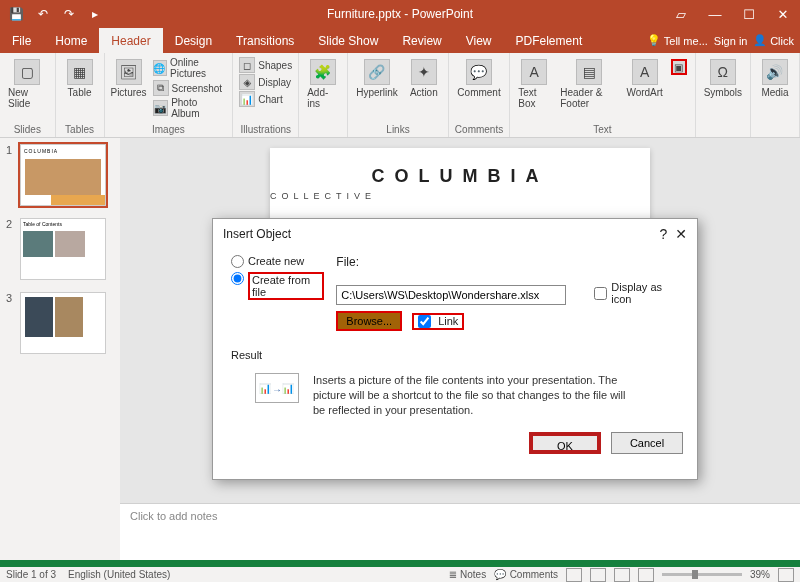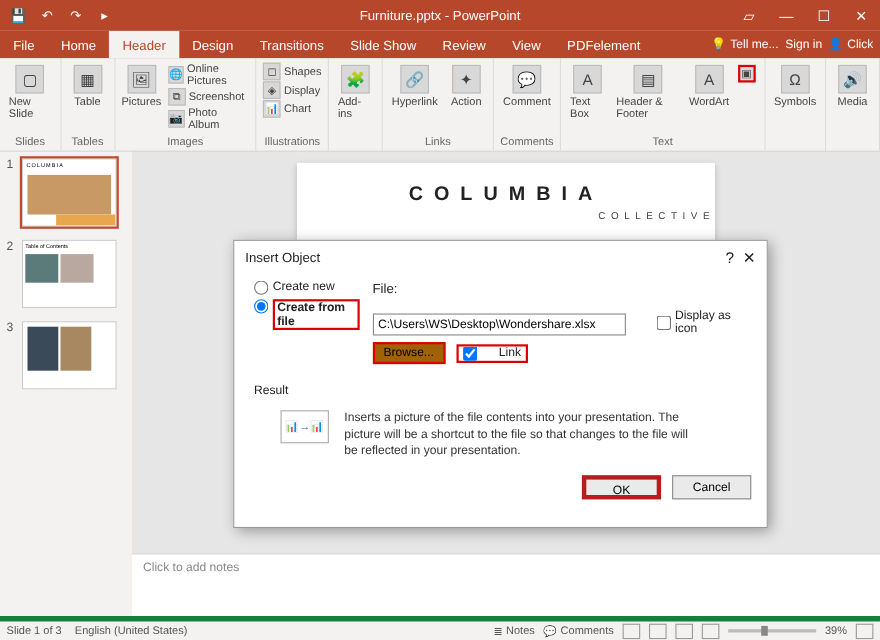--- a/index.html
+++ b/index.html
@@ -34,48 +34,48 @@
 
 .thumbnails { position: absolute; left: 0; top: 0; width: 120px; bottom: 0; background: #f3f2f1; overflow-y: auto; padding-top: 6px; }
 .thumb-item { display: flex; gap: 4px; margin-bottom: 12px; padding-left: 6px; }
 .thumb-num { font-size: 11px; color: #555; width: 10px; }
 .thumb-slide { width: 86px; height: 62px; background: #fff; border: 1px solid #ccc; font-size: 5px; overflow: hidden; }
 .thumb-slide.active { outline: 2px solid #c44a2c; }
 
 .slide-area { position: absolute; left: 120px; right: 0; top: 0; bottom: 40px; display: flex; align-items: flex-start; justify-content: center; padding-top: 10px; }
 .slide { width: 380px; height: 290px; background: #fff; box-shadow: 0 2px 6px rgba(0,0,0,0.2); position: relative; overflow: hidden; }
 .slide-title { text-align: center; font-size: 18px; letter-spacing: 10px; font-weight: 700; margin-top: 18px; color: #222; }
-.slide-sub { text-align: right; font-size: 9px; letter-spacing: 5px; color: #444; margin-top: 4px; }
+.slide-sub { text-align: left; font-size: 9px; letter-spacing: 5px; color: #444; margin-top: 4px; }
 .slide-img { position: absolute; bottom: 0; left: 20px; right: 20px; height: 180px; background: #bb8e62; }
 .slide-band { position: absolute; bottom: 0; right: 40px; width: 160px; height: 26px; background: #e8a74f; }
 
 .notes { position: absolute; left: 120px; right: 0; bottom: 0; height: 57px; background: #fff; border-top: 1px solid #d0d0d0; padding: 6px 10px; color: #888; font-size: 11px; }
 
-.statusbar { position: absolute; left: 0; right: 0; bottom: 0; height: 22px; background: #f3f2f1; border-top: 5px solid #15803d; display: flex; align-items: center; font-size: 10px; color: #555; padding: 0 6px; gap: 12px; }
+.statusbar { position: absolute; left: 0; right: 0; bottom: 0; height: 22px; background: #f3f2f1; border-top: 7px solid #15803d; display: flex; align-items: center; font-size: 10px; color: #555; padding: 0 6px; gap: 12px; }
 .sb-right { margin-left: auto; display: flex; align-items: center; gap: 8px; }
 .sb-icon { width: 16px; height: 14px; border: 1px solid #999; }
 .zoom-slider { width: 80px; height: 3px; background: #bbb; position: relative; }
 .zoom-slider::after { content:""; position:absolute; left: 38%; top:-3px; width:6px; height:9px; background:#888; }
 
 
 .overlay-dialog { position: absolute; left: 212px; top: 218px; width: 486px; height: 262px; background: #fff; border: 1px solid #999; box-shadow: 3px 3px 12px rgba(0,0,0,0.35); font-size: 11px; color: #222; }
 .dlg-title { height: 30px; display: flex; align-items: center; padding: 0 10px; font-size: 12px; }
 .dlg-title-ctrls { margin-left: auto; display: flex; gap: 8px; font-size: 14px; }
 .dlg-body { padding: 6px 18px 8px; }
 .dlg-row { display: flex; gap: 12px; }
 .radios { display: flex; flex-direction: column; gap: 4px; font-size: 11px; }
 .radio { display: flex; align-items: flex-start; gap: 4px; }
 .radio input { margin: 0; }
-.red-box { border: 2px solid #d00; padding: 0 2px; font-weight: bold; }
+.red-box { border: 2px solid #d00; padding: 0 2px; }
 .file-col { flex: 1; }
 .file-label { font-size: 12px; margin-bottom: 16px; }
 .file-input { width: 230px; height: 20px; border: 1px solid #888; padding: 2px 4px; font-size: 11px; background: #fff; }
 .file-row2 { display: flex; align-items: center; gap: 10px; margin-top: 6px; }
 .browse-btn { border: 2px solid #d00; background: #a16207; padding: 2px 8px; font-size: 11px; }
-.link-chk { display: flex; align-items: center; gap: 20px; border: 2px solid #d00; padding: 0 4px; }
+.link-chk { display: flex; align-items: center; gap: 7px; border: 2px solid #d00; padding: 0 4px; }
 .display-icon { display: flex; align-items: center; gap: 4px; font-size: 11px; margin-left: 16px; }
 .result-box { margin-top: 18px; }
 .result-title { font-size: 11px; margin-bottom: 12px; }
 .result-content { display: flex; gap: 14px; padding-left: 24px; }
 .result-icon { width: 44px; height: 30px; border: 1px solid #aaa; display: flex; align-items: center; justify-content: center; font-size: 10px; color: #3a68a8; }
 .result-text { font-size: 11px; line-height: 1.35; color: #333; max-width: 320px; }
 .dlg-buttons { display: flex; gap: 10px; justify-content: flex-end; padding: 6px 14px 10px; }
 .dlg-btn { width: 72px; height: 22px; border: 1px solid #888; background: #eaeaea; text-align: center; line-height: 20px; font-size: 11px; }
 .dlg-btn.ok { border: 4px solid #b91c1c; }
 </style>

